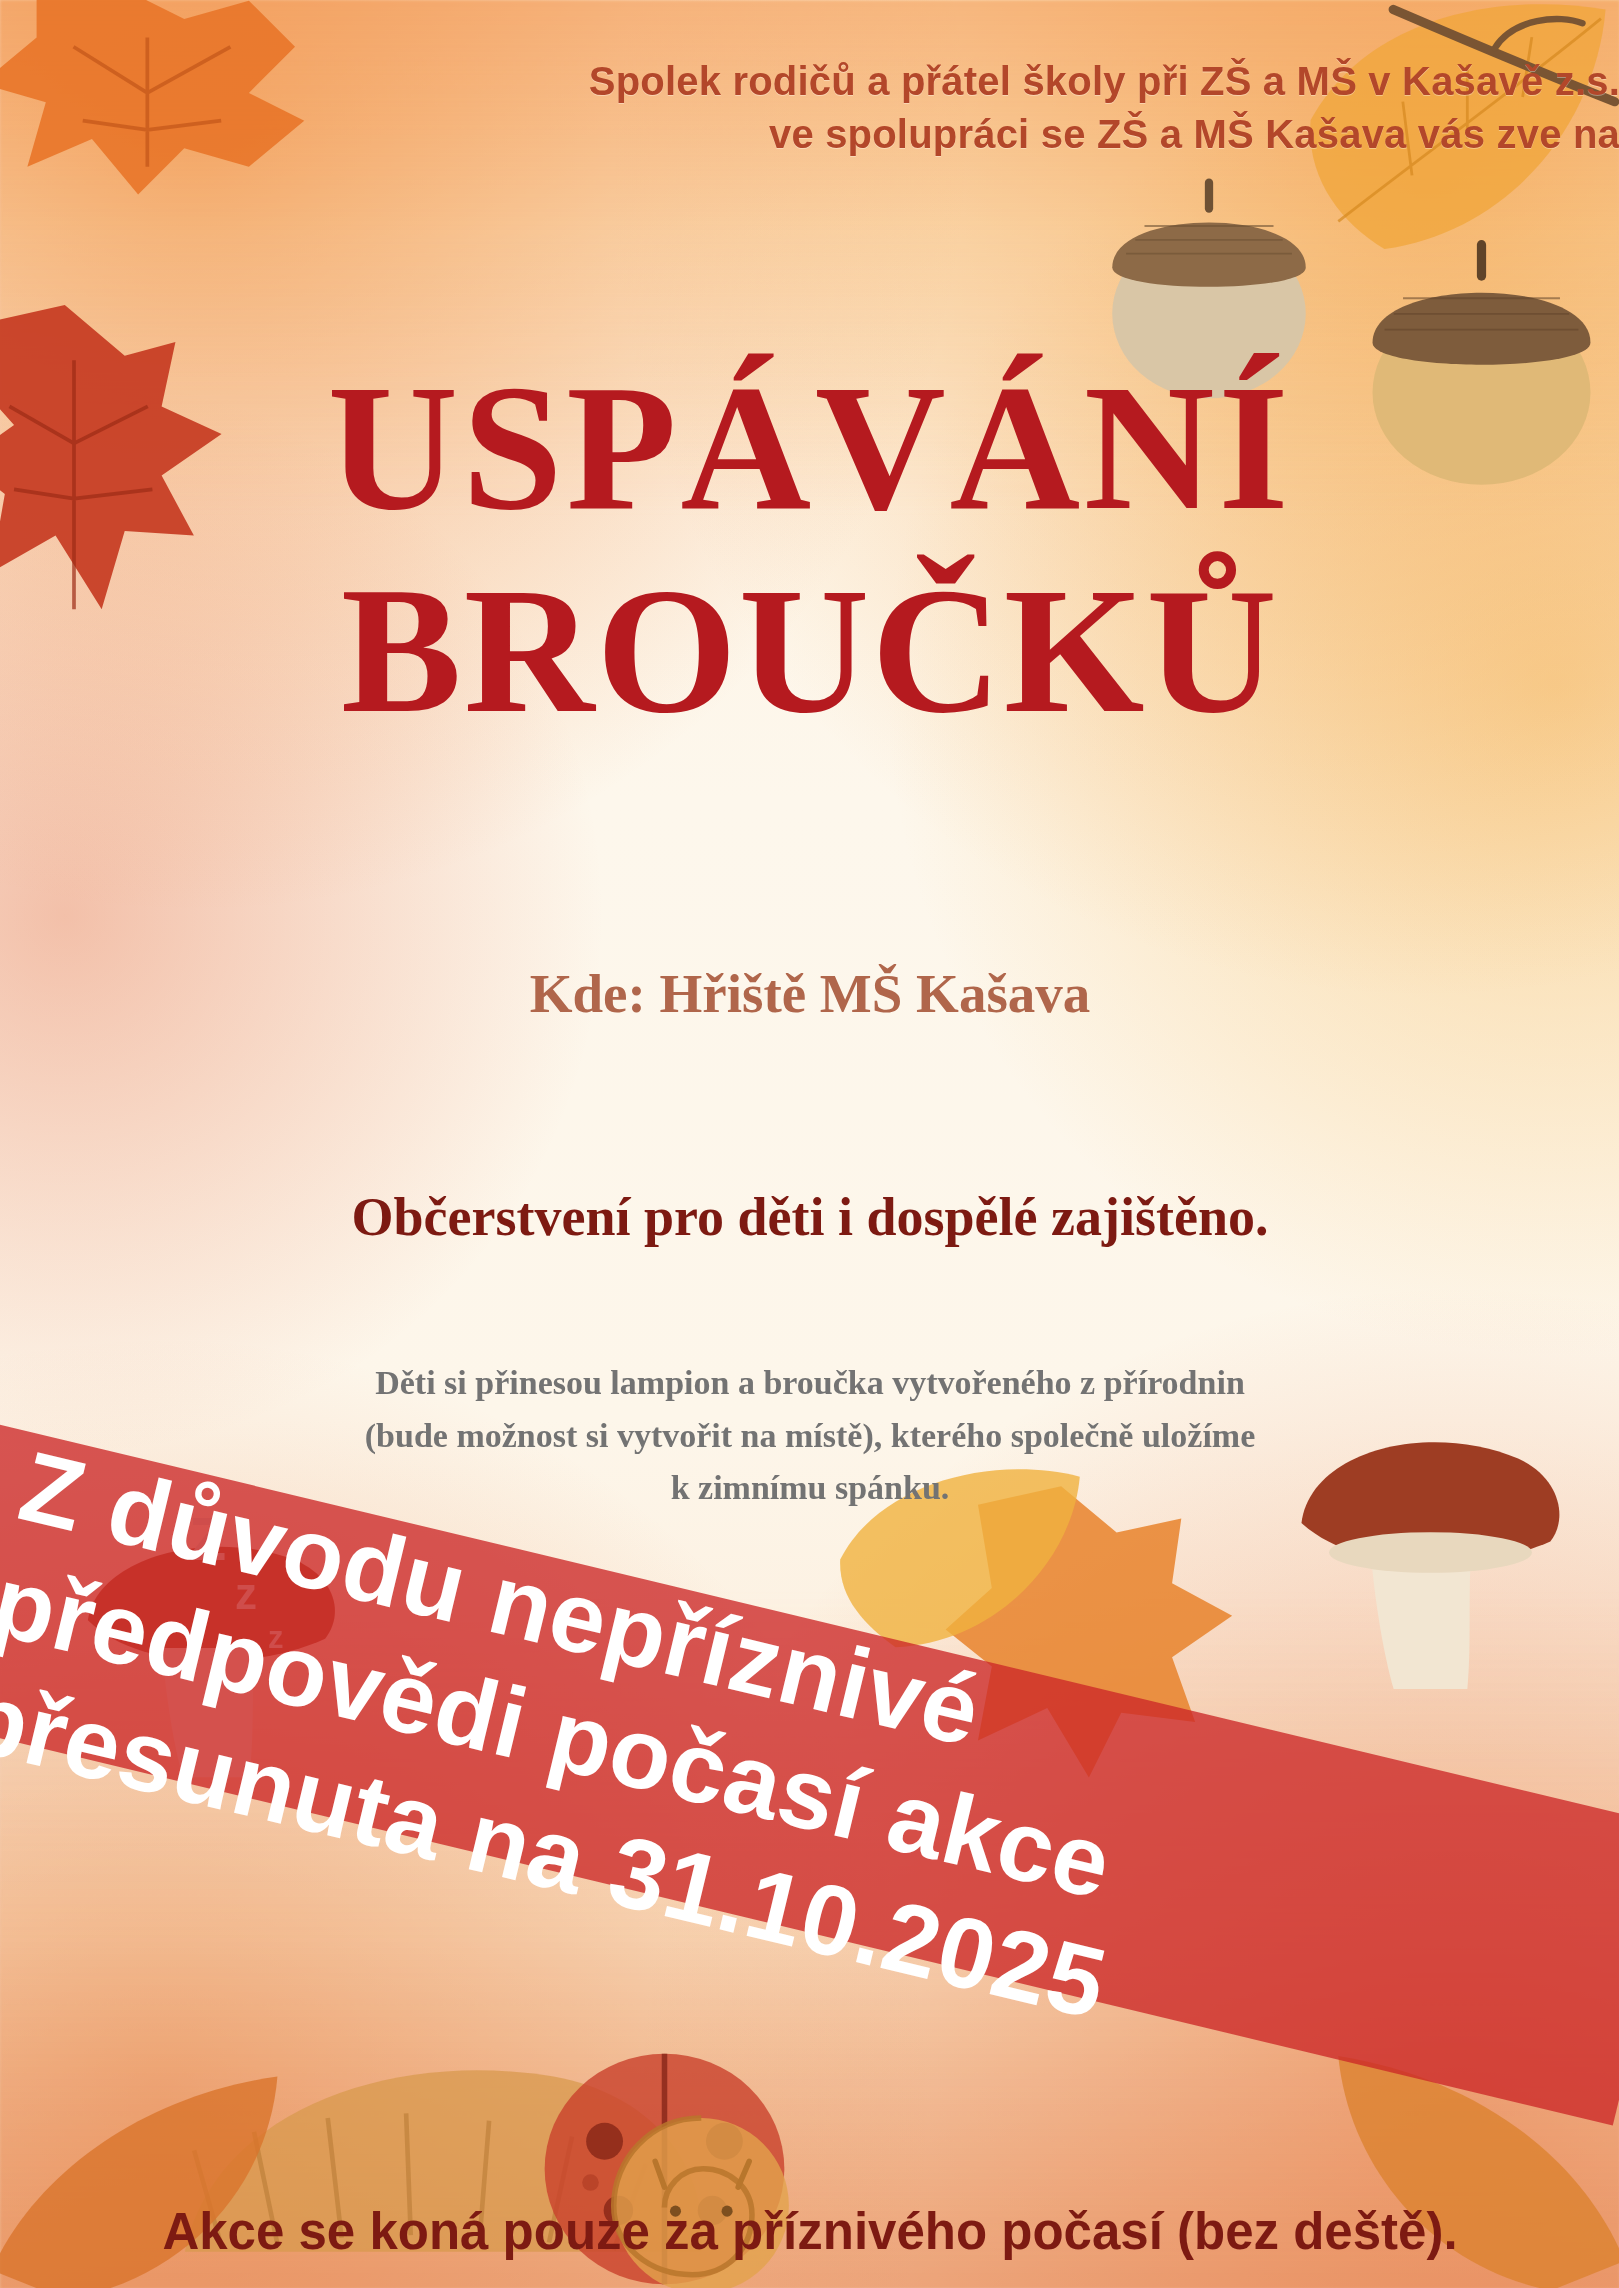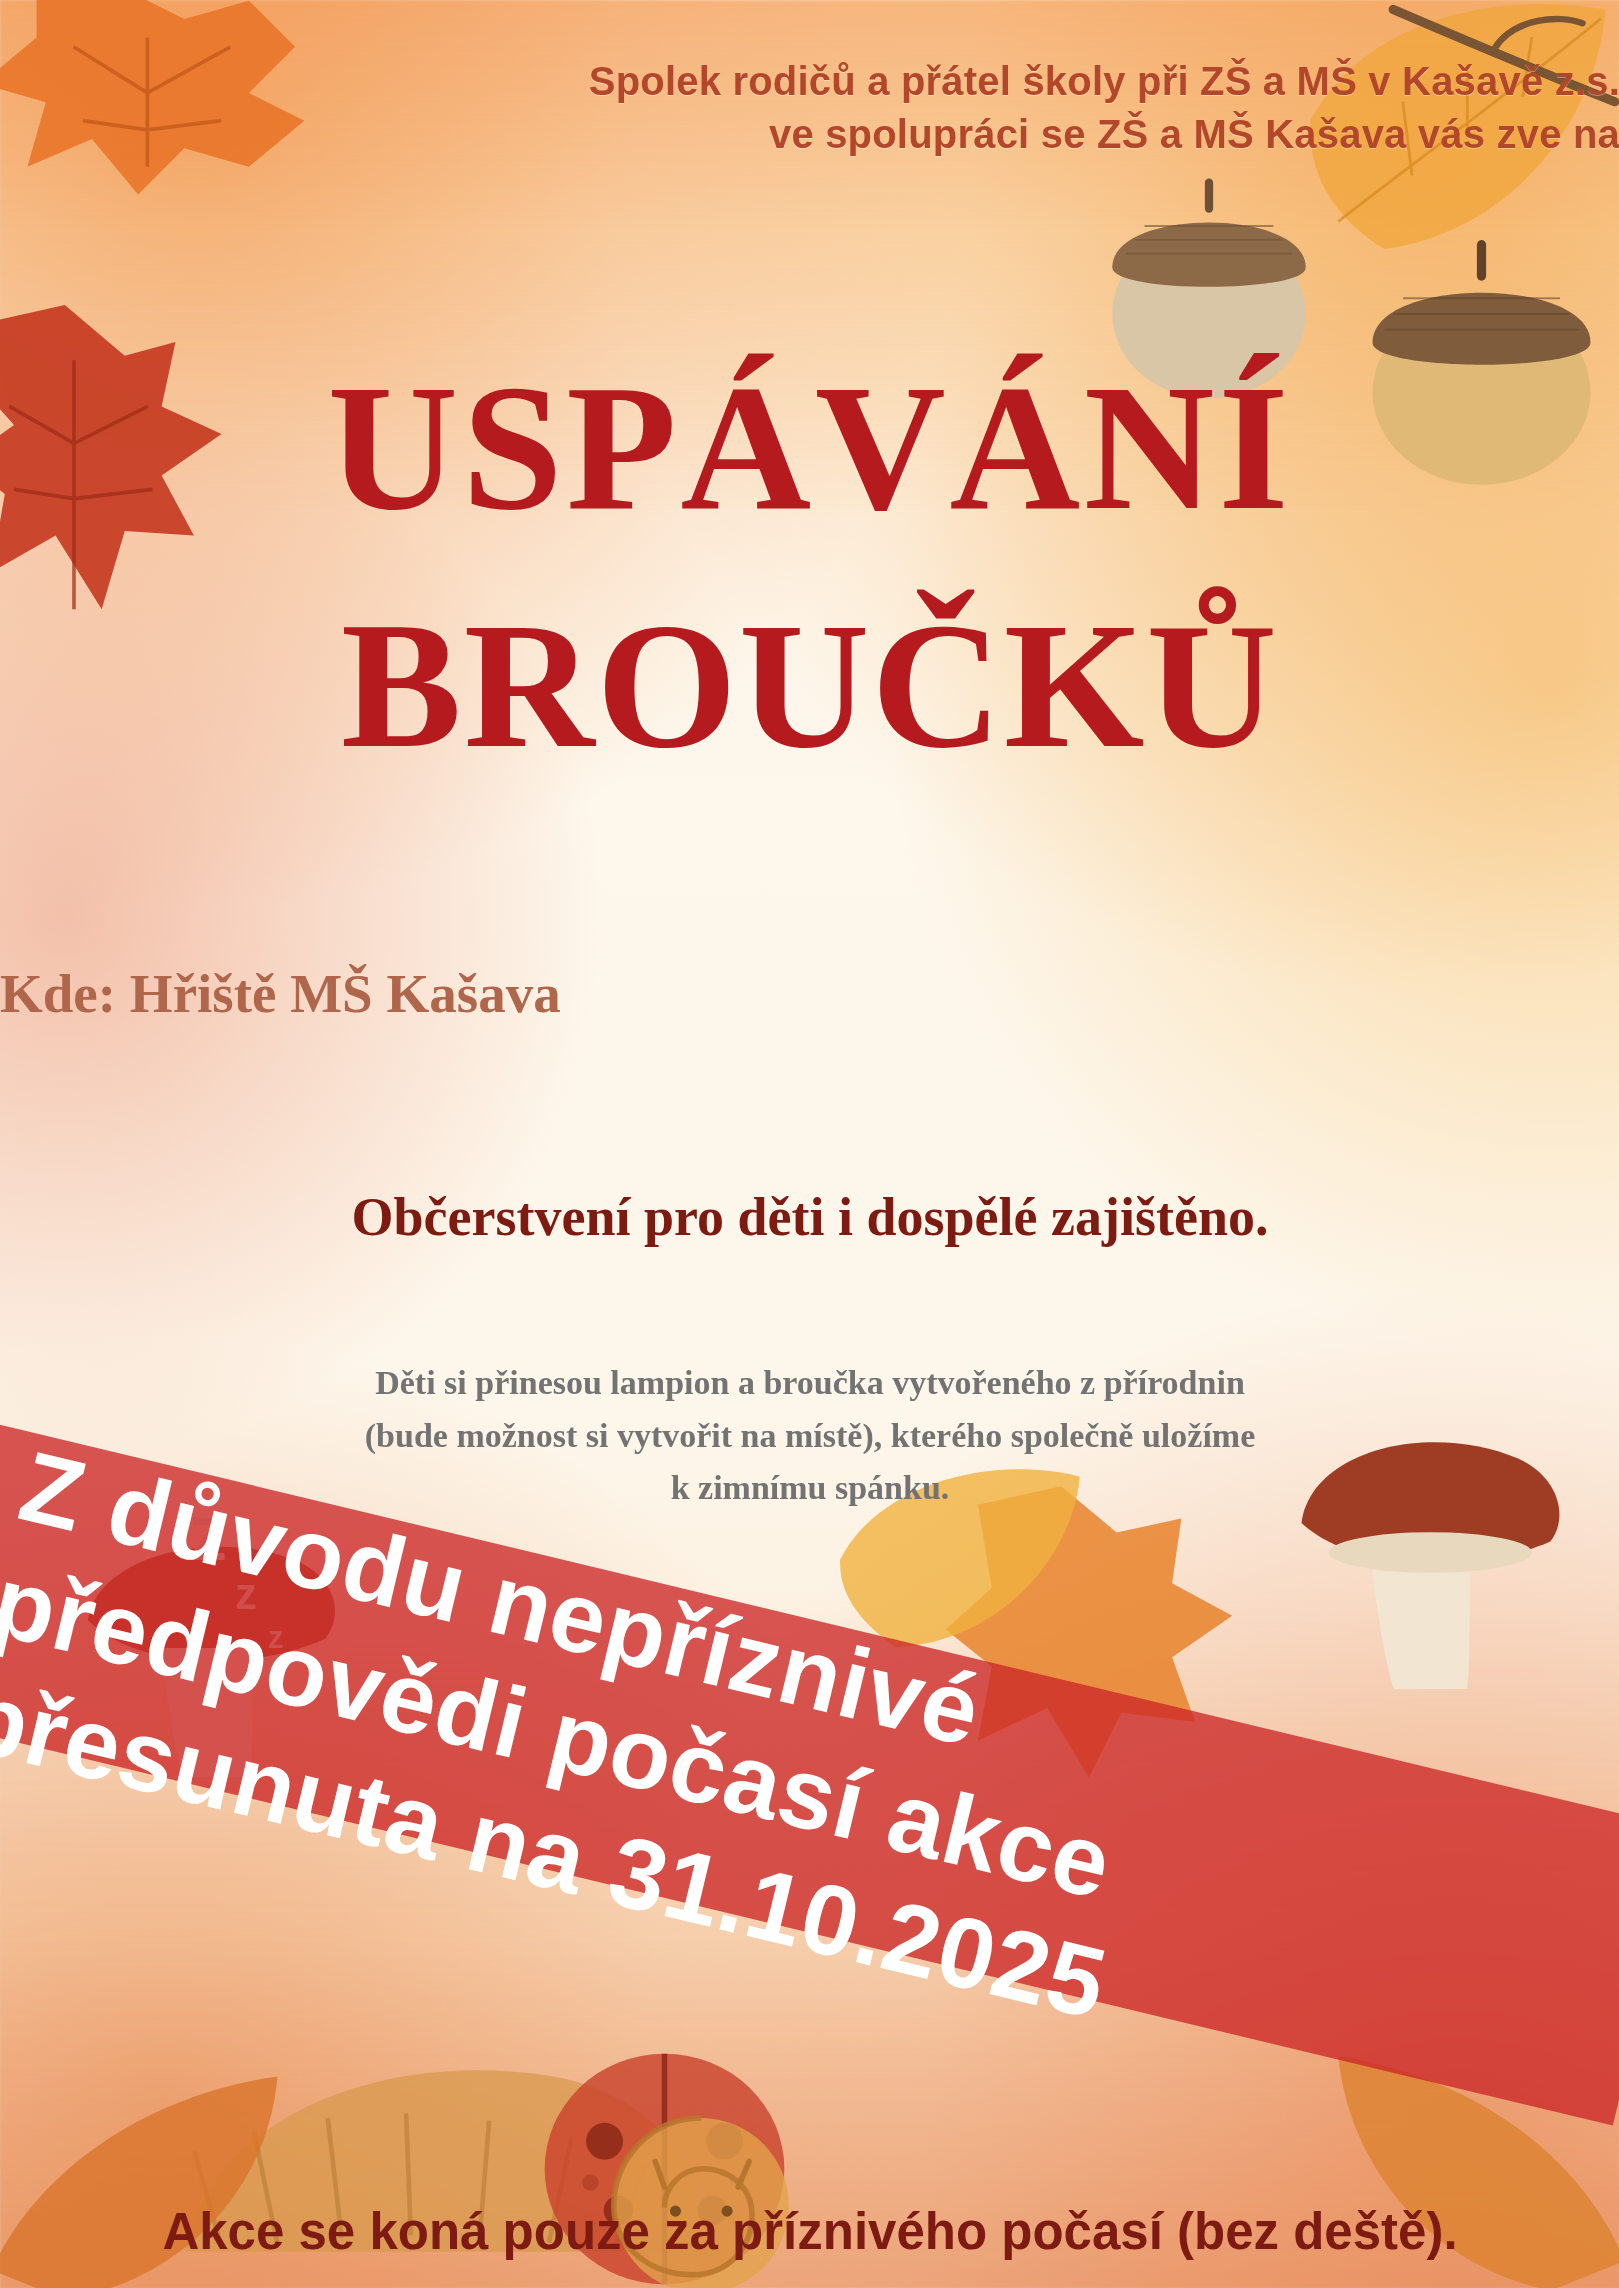--- a/index.html
+++ b/index.html
@@ -76,27 +76,27 @@
     top: 346px;
     text-align: center;
     color: #b51a1f;
     font-family: "Liberation Serif", serif;
     font-weight: bold;
     font-size: 181px;
     line-height: 1.12;
     letter-spacing: 3.7px;
     z-index: 6;
   }
-  .title .l2 { letter-spacing: 1.8px; margin-top: 35px; }
+  .title .l2 { letter-spacing: 1.8px; }
 
   .where-when {
     position: absolute;
     left: 0; right: 0;
     top: 955px;
-    text-align: left;
+    text-align: center;
     color: #b0664b;
     font-family: "Liberation Serif", serif;
     font-weight: bold;
     font-size: 55px;
     line-height: 1.42;
     z-index: 6;
   }
 
   .refresh {
     position: absolute;

